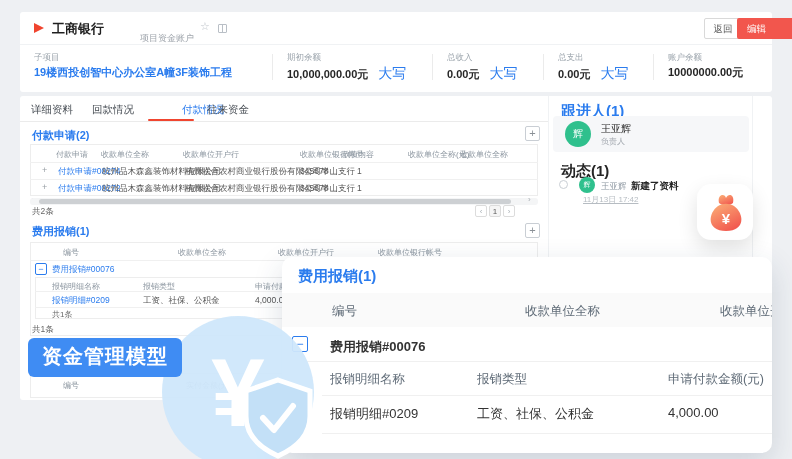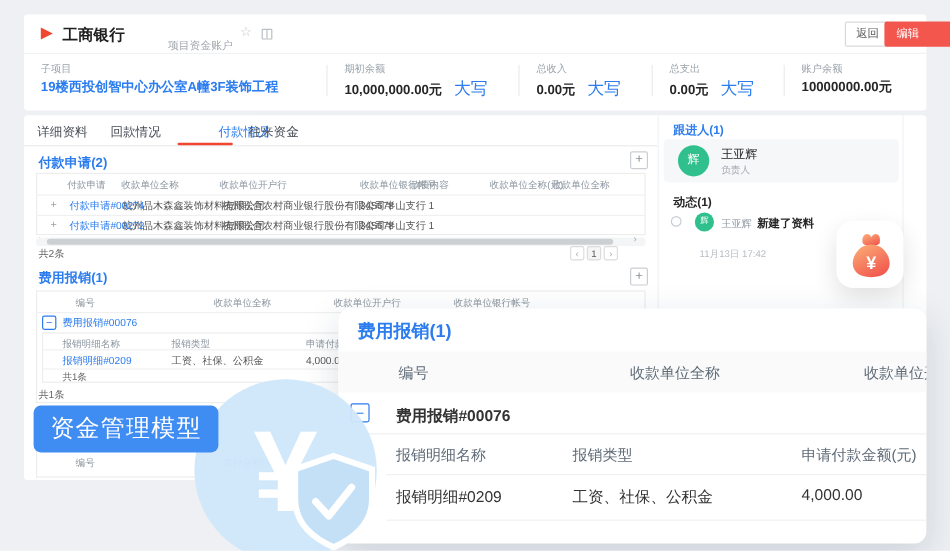--- a/index.html
+++ b/index.html
@@ -48,46 +48,46 @@
   .hscroll-thumb { position:absolute; left:19px; top:103px; width:472px; height:5px; background:#cdd0d3; border-radius:3px; }
   .scroll-caret { position:absolute; font-size:8px; color:#a8adb3; top:99px; }
   .total-txt { position:absolute; font-size:8.5px; color:#666; }
   .pg { position:absolute; width:12px; height:12px; border:1px solid #dcdcdc; border-radius:2px; font-size:8px;
     text-align:center; line-height:11px; color:#aab0b6; background:#fff; }
   .pg.cur { background:#f5f5f5; color:#595959; }
 
   
   .sidebar { position:absolute; left:528px; top:0; width:204px; height:304px; border-left:1px solid #f0f2f4; }
   .side-rail { position:absolute; left:732px; top:0; height:304px; border-left:1px solid #f0f2f4; }
-  .side-title { position:absolute; font-size:10px; font-weight:bold; }
+  .side-title { position:absolute; font-size:15px; font-weight:bold; }
   .side-title .blue { color:#2b7cee; }
   .follower-card { position:absolute; left:4px; top:20px; width:196px; height:36px; background:#f6f7f9; border-radius:4px; }
   .avatar { border-radius:50%; background:#2fc08d; color:#fff; text-align:center; position:absolute; }
   .av-lg { left:12px; top:5px; width:26px; height:26px; font-size:10px; line-height:26px; }
   .av-sm { left:30px; top:81px; width:16px; height:16px; font-size:7px; line-height:16px; }
   .fol-name { position:absolute; left:48px; top:6px; font-size:10px; color:#262626; }
   .fol-role { position:absolute; left:48px; top:20px; font-size:8px; color:#a0a6ad; }
   .clock-ic { position:absolute; left:10px; top:84px; width:9px; height:9px; border:1px solid #c9ced4; border-radius:50%; }
   .act-user { position:absolute; left:52px; top:85px; font-size:8.5px; color:#8c96a0; }
   .act-text { position:absolute; left:82px; top:84px; font-size:9.5px; font-weight:600; color:#262626; }
-  .act-time { position:absolute; left:34px; top:110px; font-size:8px; color:#b6bcc2; }
+  .act-time { position:absolute; left:34px; top:98px; font-size:8px; color:#b6bcc2;text-decoration:underline; }
 
   
   .popup { position:absolute; left:282px; top:257px; width:490px; height:196px; background:#fff; border-radius:10px;
     box-shadow:0 10px 30px rgba(31,56,88,.16); z-index:50; overflow:hidden; }
   .popup .p-title { position:absolute; left:16px; top:10px; font-size:15px; font-weight:bold; color:#2b7cee; }
   .popup .band { position:absolute; left:0; top:36px; width:490px; height:34px; background:#fafafa; }
   .popup .pth { position:absolute; top:46px; font-size:12.5px; color:#5f6b77; white-space:nowrap; }
   .popup .p-minus { position:absolute; left:10px; top:79px; width:16px; height:16px; border:1px solid #2b7cee; border-radius:2px;
     color:#2b7cee; font-size:12px; line-height:14px; text-align:center; background:#fff; }
   .popup .ptd { position:absolute; font-size:13px; color:#333; white-space:nowrap; }
   .popup .pline { position:absolute; border-top:1px solid #f0f0f0; }
 
   
-  .badge { position:absolute; left:28px; top:338px; z-index:70; background:#3f8cf3; color:#fff; font-size:20px; font-weight:normal;
+  .badge { position:absolute; left:28px; top:338px; z-index:70; background:#3f8cf3; color:#fff; font-size:20px; font-weight:bold;
     padding:5px 14px 7px; border-radius:6px; letter-spacing:1px; }
   .watermark { position:absolute; left:160px; top:314px; z-index:60; pointer-events:none; }
   .money-card { position:absolute; left:697px; top:184px; width:56px; height:56px; background:#fff; border-radius:14px;
     box-shadow:0 8px 20px rgba(0,0,0,.12); z-index:40; }
 </style>
 </head>
 <body>
 
 <div class="top-card">
   <div class="title-bar">

